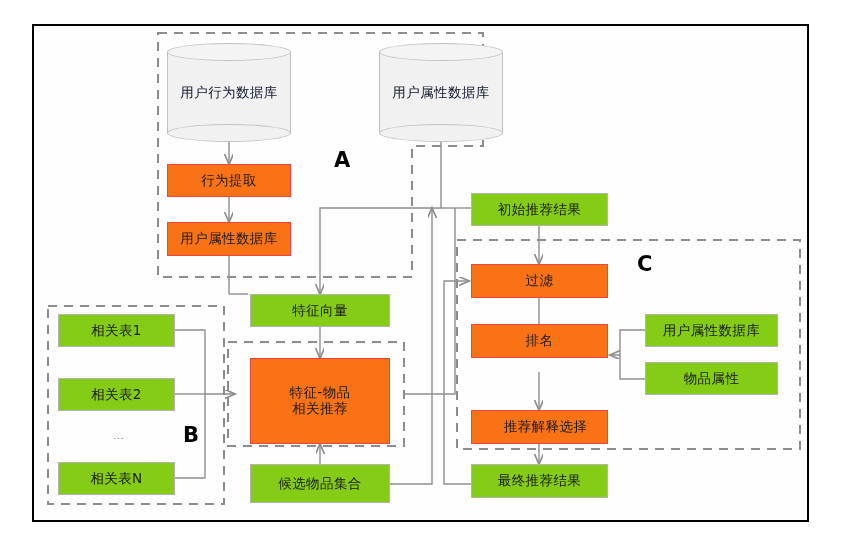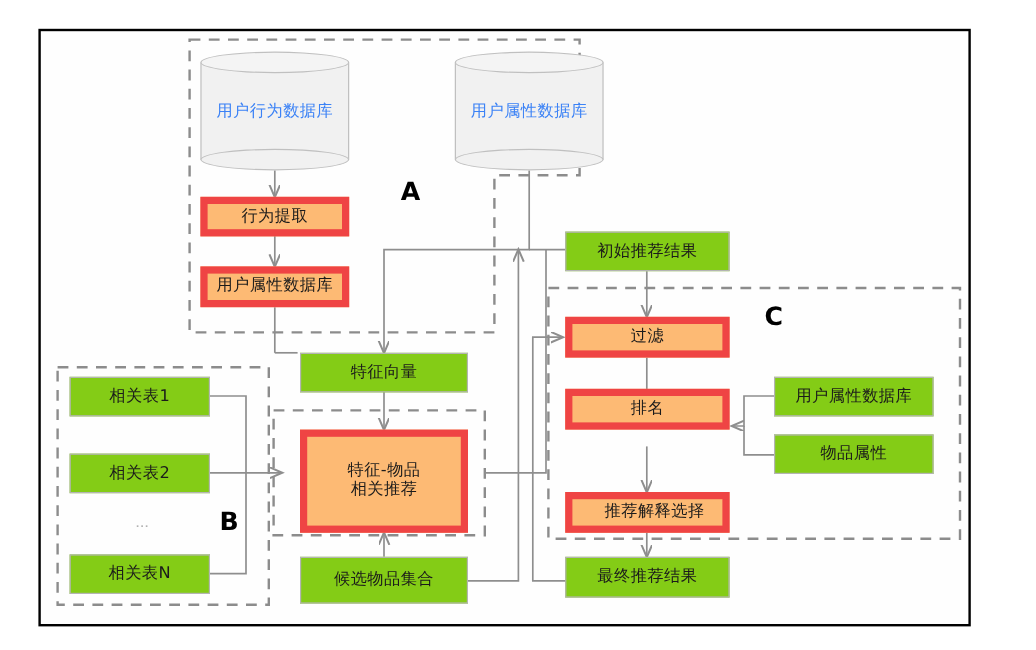--- a/index.html
+++ b/index.html
@@ -3,30 +3,30 @@
 <meta charset="utf-8">
 <style>
   html,body{margin:0;padding:0;background:#ffffff;}
   body{font-family:"DejaVu Sans","Liberation Sans",sans-serif;}
   #canvas{position:relative;width:863px;height:542px;background:#ffffff;overflow:hidden;}
   #frame{position:absolute;left:32px;top:24px;width:777px;height:498px;border:2px solid #000;background:#fefefe;box-sizing:border-box;}
   svg#wires{position:absolute;left:0;top:0;width:863px;height:542px;pointer-events:none;}
   .node{position:absolute;box-sizing:border-box;display:flex;align-items:center;justify-content:center;
         text-align:center;line-height:1.18;color:#1b1b1b;font-size:13.5px;letter-spacing:.4px;}
   .light{background:#84cc16;border:1px solid #b4b4b4;}
-  .dark{background:#fdba74;border:6px solid #ef4444;}
+  .dark{background:#f97316;border:1px solid #ef4444;}
   .cyl{position:absolute;box-sizing:border-box;}
   .cyl .body{position:absolute;left:0;right:0;top:9px;bottom:9px;background:#f1f1f1;
              border-left:1px solid #c0c0c0;border-right:1px solid #c0c0c0;}
   .cyl .top{position:absolute;left:0;right:0;top:0;height:18px;border-radius:50%/50%;
             background:#f4f4f4;border:1px solid #c0c0c0;box-sizing:border-box;}
   .cyl .bot{position:absolute;left:0;right:0;bottom:0;height:18px;border-radius:50%/50%;
             background:#f1f1f1;border:1px solid #c0c0c0;box-sizing:border-box;}
   .cyl .lbl{position:absolute;left:0;right:0;top:0;bottom:0;display:flex;align-items:center;
-            justify-content:center;font-size:13.5px;color:#3b82f6;letter-spacing:.4px;}
+            justify-content:center;font-size:13.5px;color:#0f172a;letter-spacing:.4px;}
   .glabel{position:absolute;font-weight:bold;font-size:21px;color:#000;}
   .dots{position:absolute;width:2px;color:#9a9a9a;font-size:11px;line-height:5px;text-align:center;}
 </style>
 </head>
 <body>
 
 <div id="canvas">
   <div id="frame"></div>
 
   <svg id="wires">

